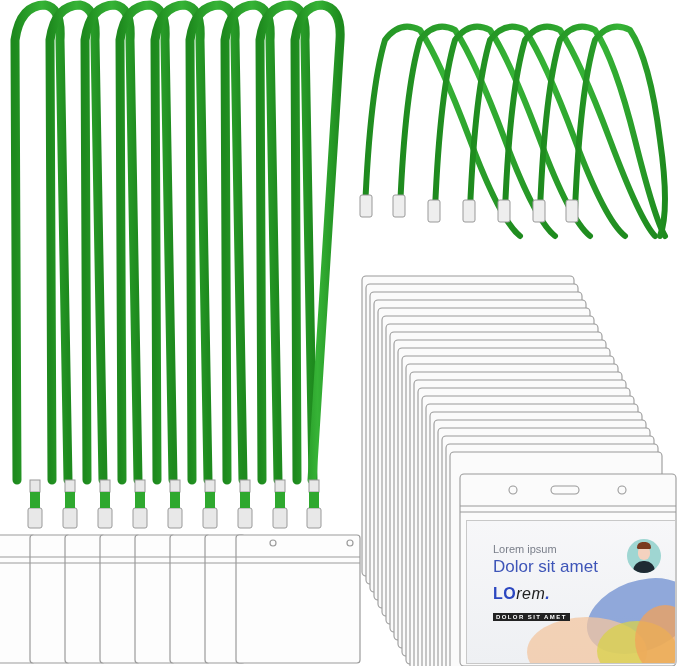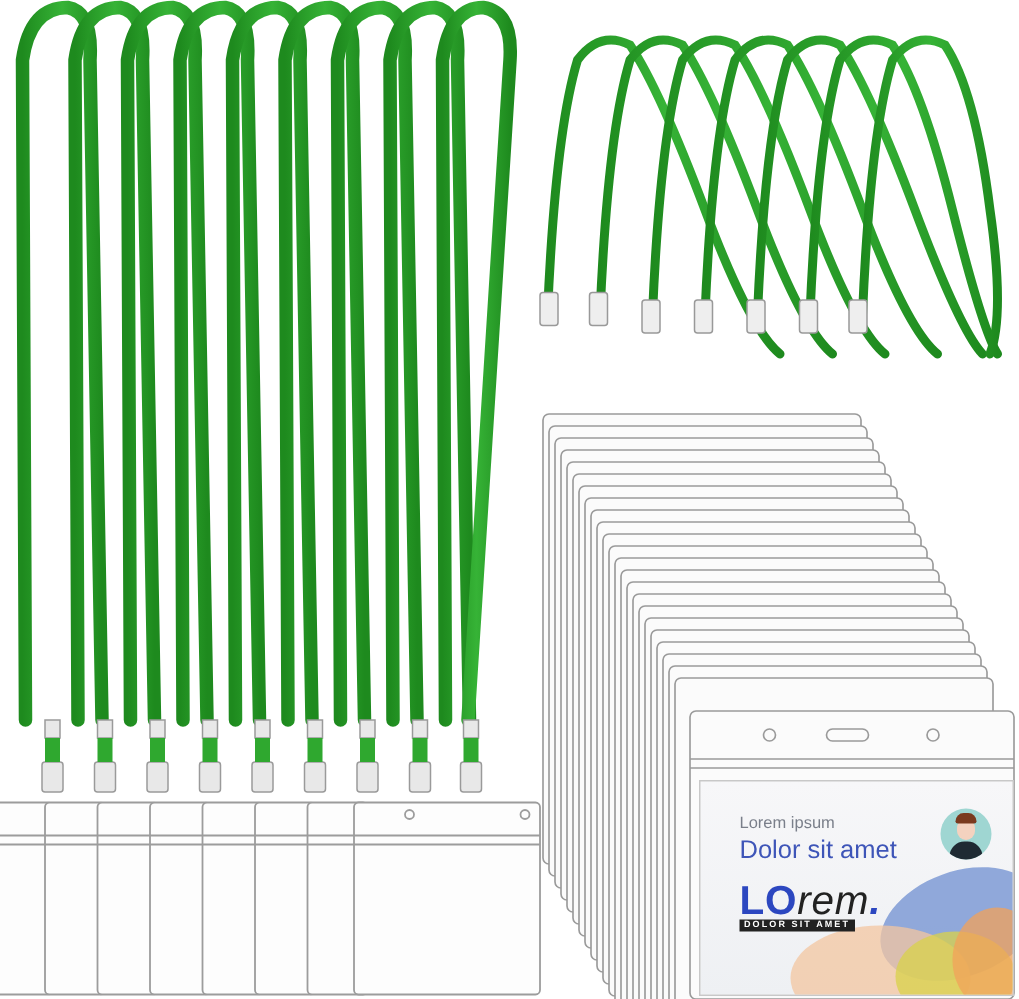--- a/index.html
+++ b/index.html
@@ -5,21 +5,21 @@
     html, body { margin:0; padding:0; background:#ffffff; }
     body { width:679px; height:666px; position:relative; overflow:hidden; font-family:"Liberation Sans", sans-serif; }
     .scene { position:absolute; left:0; top:0; width:679px; height:666px; }
     .card {
       position:absolute; left:466px; top:520px; width:208px; height:142px;
       background:linear-gradient(180deg,#f7f7f9 0%,#eef0f3 100%);
       border:1px solid #c8c8c8; overflow:hidden;
     }
     .card .subtitle { position:absolute; left:26px; top:22px; font-size:11px; color:#7a7f8a; }
     .card .title { position:absolute; left:26px; top:36px; font-size:17px; color:#3e55b8; }
-    .card .brand { position:absolute; left:26px; top:64px; font-size:27px; color:#222; font-style:italic; letter-spacing:0.5px; }
+    .card .brand { position:absolute; left:26px; top:64px; font-size:16px; color:#222; font-style:italic; letter-spacing:0.5px; }
     .card .brand .lo { color:#2c47c0; font-weight:bold; font-style:normal; }
     .card .brand .dot { color:#2c47c0; font-weight:bold; }
     .card .tag {
       position:absolute; left:26px; top:92px; background:#222; color:#fff;
       font-size:6px; font-weight:bold; letter-spacing:1.4px; padding:1px 3px;
     }
     .card .avatar {
       position:absolute; left:160px; top:18px; width:34px; height:34px; border-radius:50%;
       background:#9fd6d2; overflow:hidden;
     }

